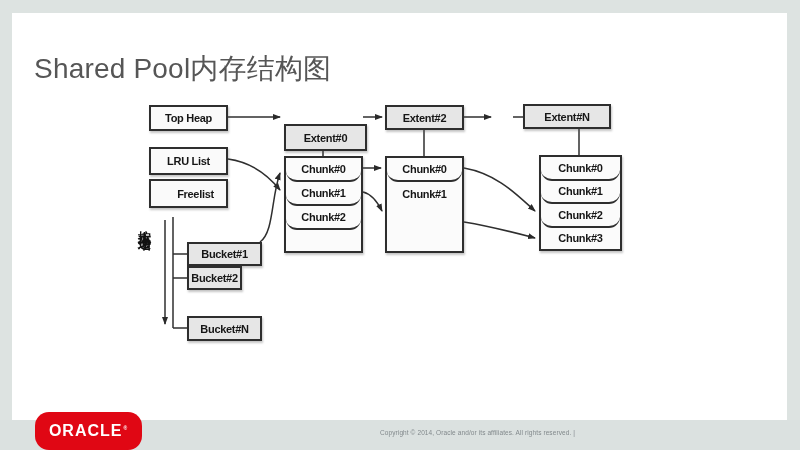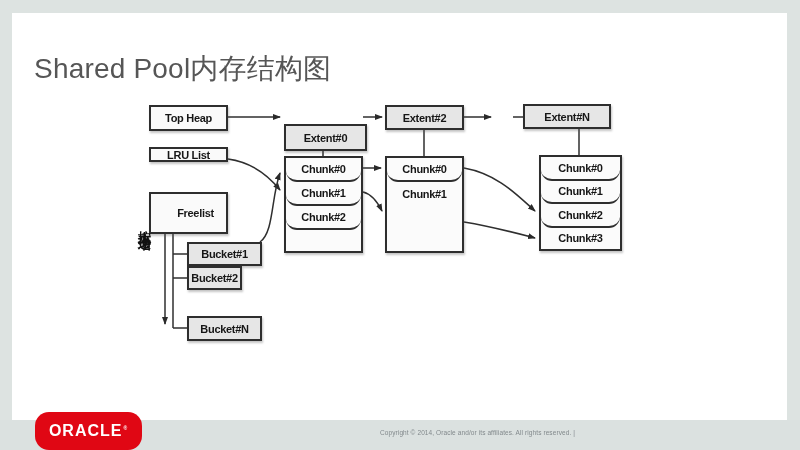--- a/index.html
+++ b/index.html
@@ -95,22 +95,22 @@
       <path d="M464,222 C494,227 516,233 535,238" marker-end="url(#ah)"></path>
       <path d="M173,217 L173,328"></path>
       <path d="M173,254 L187,254"></path>
       <path d="M173,278 L187,278"></path>
       <path d="M173,328 L187,328"></path>
       <path d="M165,220 L165,324" marker-end="url(#ah)"></path>
     </g>
   </svg>
 
   <div class="box" style="left:149px;top:105px;width:79px;height:26px;">Top Heap</div>
-  <div class="box" style="left:149px;top:147px;width:79px;height:15px;">LRU List</div>
-  <div class="box" style="left:149px;top:192px;width:79px;height:42px;padding-left:14px;">Freelist</div>
+  <div class="box" style="left:149px;top:147px;width:79px;height:28px;">LRU List</div>
+  <div class="box" style="left:149px;top:179px;width:79px;height:29px;padding-left:14px;">Freelist</div>
 
   <div class="box gray" style="left:187px;top:242px;width:75px;height:24px;">Bucket#1</div>
   <div class="box gray" style="left:187px;top:266px;width:55px;height:24px;">Bucket#2</div>
   <div class="box gray" style="left:187px;top:316px;width:75px;height:25px;">Bucket#N</div>
 
   <div class="box gray" style="left:284px;top:104px;width:83px;height:27px;margin-top:20px;">Extent#0</div>
   <div class="box gray" style="left:385px;top:105px;width:79px;height:25px;">Extent#2</div>
   <div class="box gray" style="left:523px;top:104px;width:88px;height:25px;">Extent#N</div>
 
   <div class="stack" style="left:284px;top:156px;width:79px;height:97px;">

